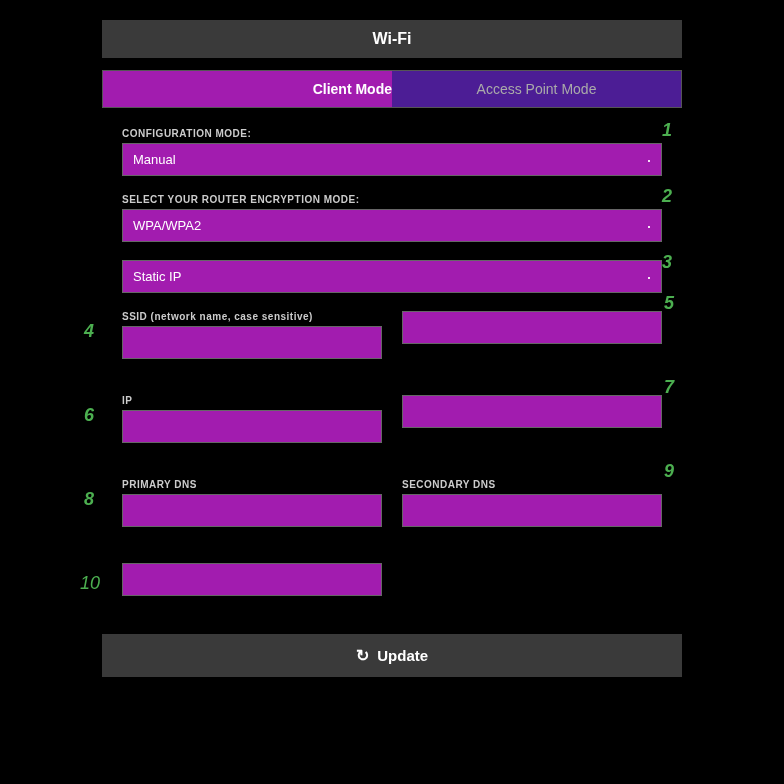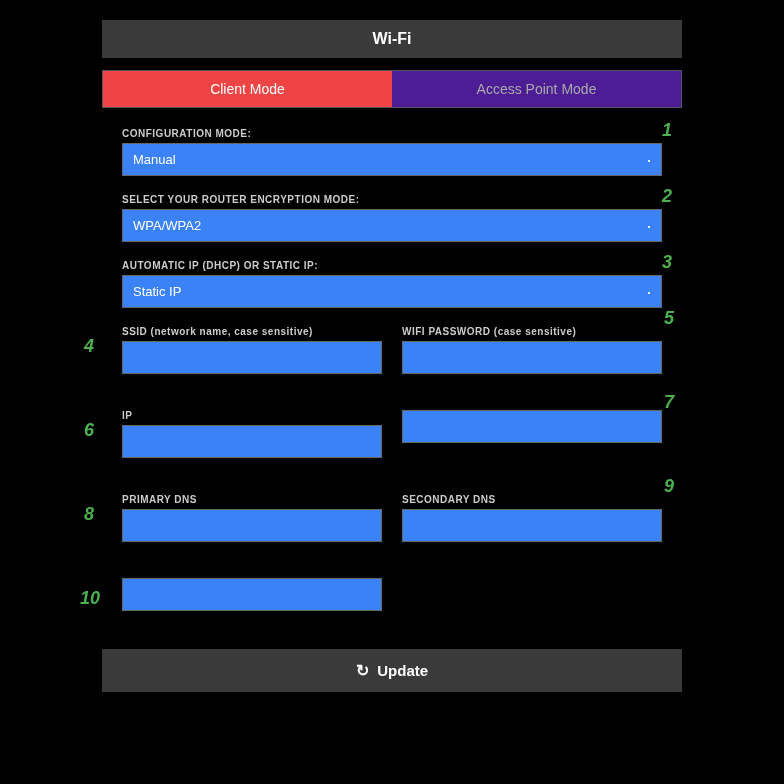--- a/index.html
+++ b/index.html
@@ -43,23 +43,24 @@
     .tab {
       flex: 1;
       text-align: center;
       padding: 10px 0;
       font-size: 14px;
       cursor: pointer;
       color: #ccc;
     }
 
     .tab.active {
-      background: #ef4444;
-      color: #fff;
-      font-weight: normal;
+      background: #a21caf;
+      color: #fff;
+      font-weight: bold;
+      text-align: right;
     }
 
     .tab.inactive {
       background: #4c1d95;
       color: #aaa;
     }
 
     
     .form-area {
       padding: 0 20px;
@@ -77,21 +78,21 @@
       color: #ccc;
       font-size: 10px;
       font-weight: bold;
       letter-spacing: 0.5px;
       margin-bottom: 4px;
       display: block;
     }
 
     .field-input, .field-select {
       width: 100%;
-      background: #3b82f6;
+      background: #a21caf;
       border: 1px solid #666;
       color: #fff;
       padding: 8px 10px;
       font-size: 13px;
       outline: none;
       appearance: none;
       -webkit-appearance: none;
     }
 
     .field-select-wrapper {
@@ -202,40 +203,38 @@
         <select class="field-select">
           <option>WPA/WPA2</option>
           <option>WEP</option>
           <option>None</option>
         </select>
       </div>
     </div>
 
     <div class="section-single">
       <span class="num-badge">3</span>
-      <label class="field-label">AUTOMATIC IP (DHCP) OR STATIC IP:</label>
       <div class="field-select-wrapper">
         <select class="field-select">
           <option>Static IP</option>
           <option>DHCP</option>
         </select>
       </div>
     </div>
 
     <div class="row-wrapper">
 
       <div class="row-two" style="position:relative;">
         <div class="field-group" style="position:relative;">
           <span style="position:absolute;left:-38px;top:10px;color:#4caf50;font-size:18px;font-weight:bold;font-style:italic;">4</span>
           <label class="field-label">SSID (network name, case sensitive)</label>
           <input class="field-input" type="text" value="" style="">
         </div>
         <div class="field-group" style="position:relative;">
           <span style="position:absolute;right:-12px;top:-18px;color:#4caf50;font-size:18px;font-weight:bold;font-style:italic;">5</span>
-          <label class="field-label">WIFI PASSWORD (case sensitive)</label>
           <input class="field-input" type="password" value="" style="">
         </div>
       </div>
     </div>
 
     <div class="row-wrapper">
       <div class="row-two" style="position:relative;">
         <div class="field-group" style="position:relative;">
           <span style="position:absolute;left:-38px;top:10px;color:#4caf50;font-size:18px;font-weight:bold;font-style:italic;">6</span>
           <label class="field-label">IP</label>
@@ -258,21 +257,21 @@
         <div class="field-group" style="position:relative;">
           <span style="position:absolute;right:-12px;top:-18px;color:#4caf50;font-size:18px;font-weight:bold;font-style:italic;">9</span>
           <label class="field-label">SECONDARY DNS</label>
           <input class="field-input" type="text" value="" style="">
         </div>
       </div>
     </div>
 
     <div class="row-wrapper">
       <div style="position:relative; width:50%; padding-right:10px;">
-        <span style="position:absolute;left:-42px;top:10px;color:#4caf50;font-size:18px;font-weight:bold;font-style:italic;">10</span>
+        <span style="position:absolute;left:-42px;top:10px;color:#4caf50;font-size:18px;font-weight:normal;font-style:italic;">10</span>
         <input class="field-input" type="text" value="" style="">
       </div>
     </div>
 
   </div>
 
   <div class="bottom-bar">
     <span class="update-icon">↻</span>
     <span>Update</span>
   </div>

